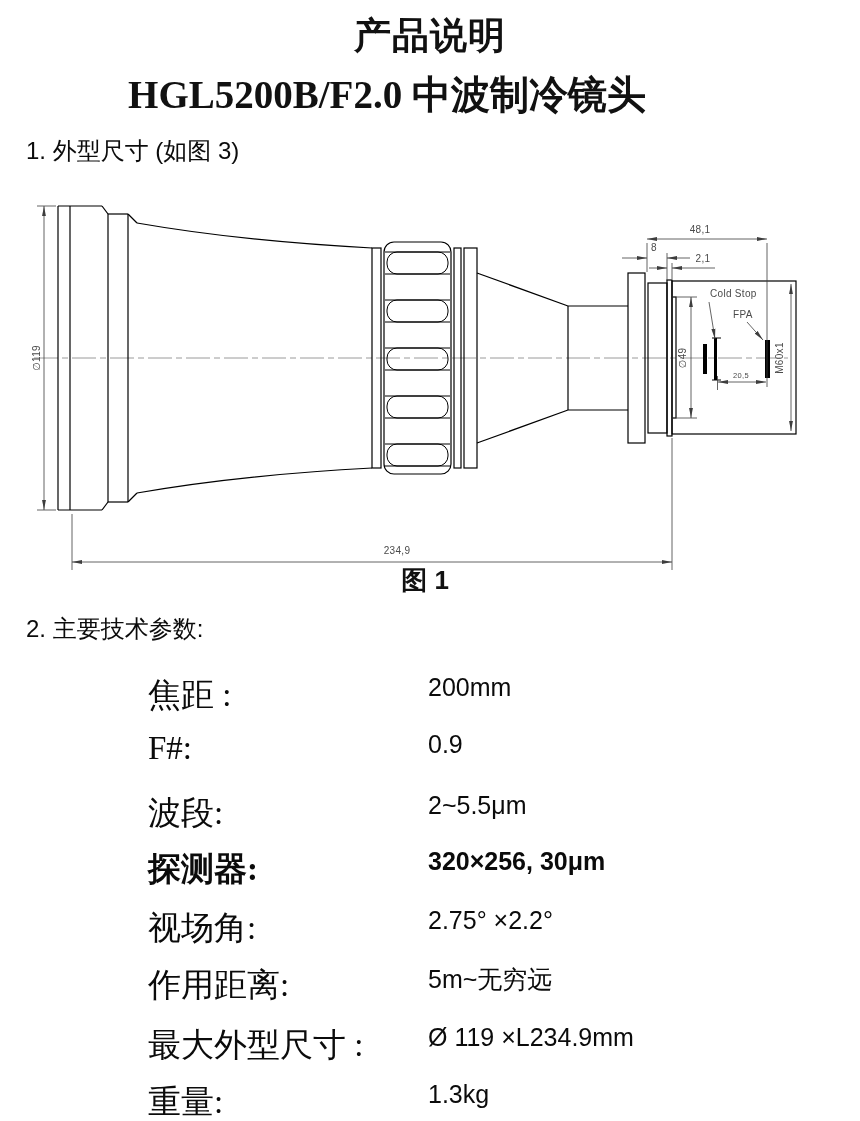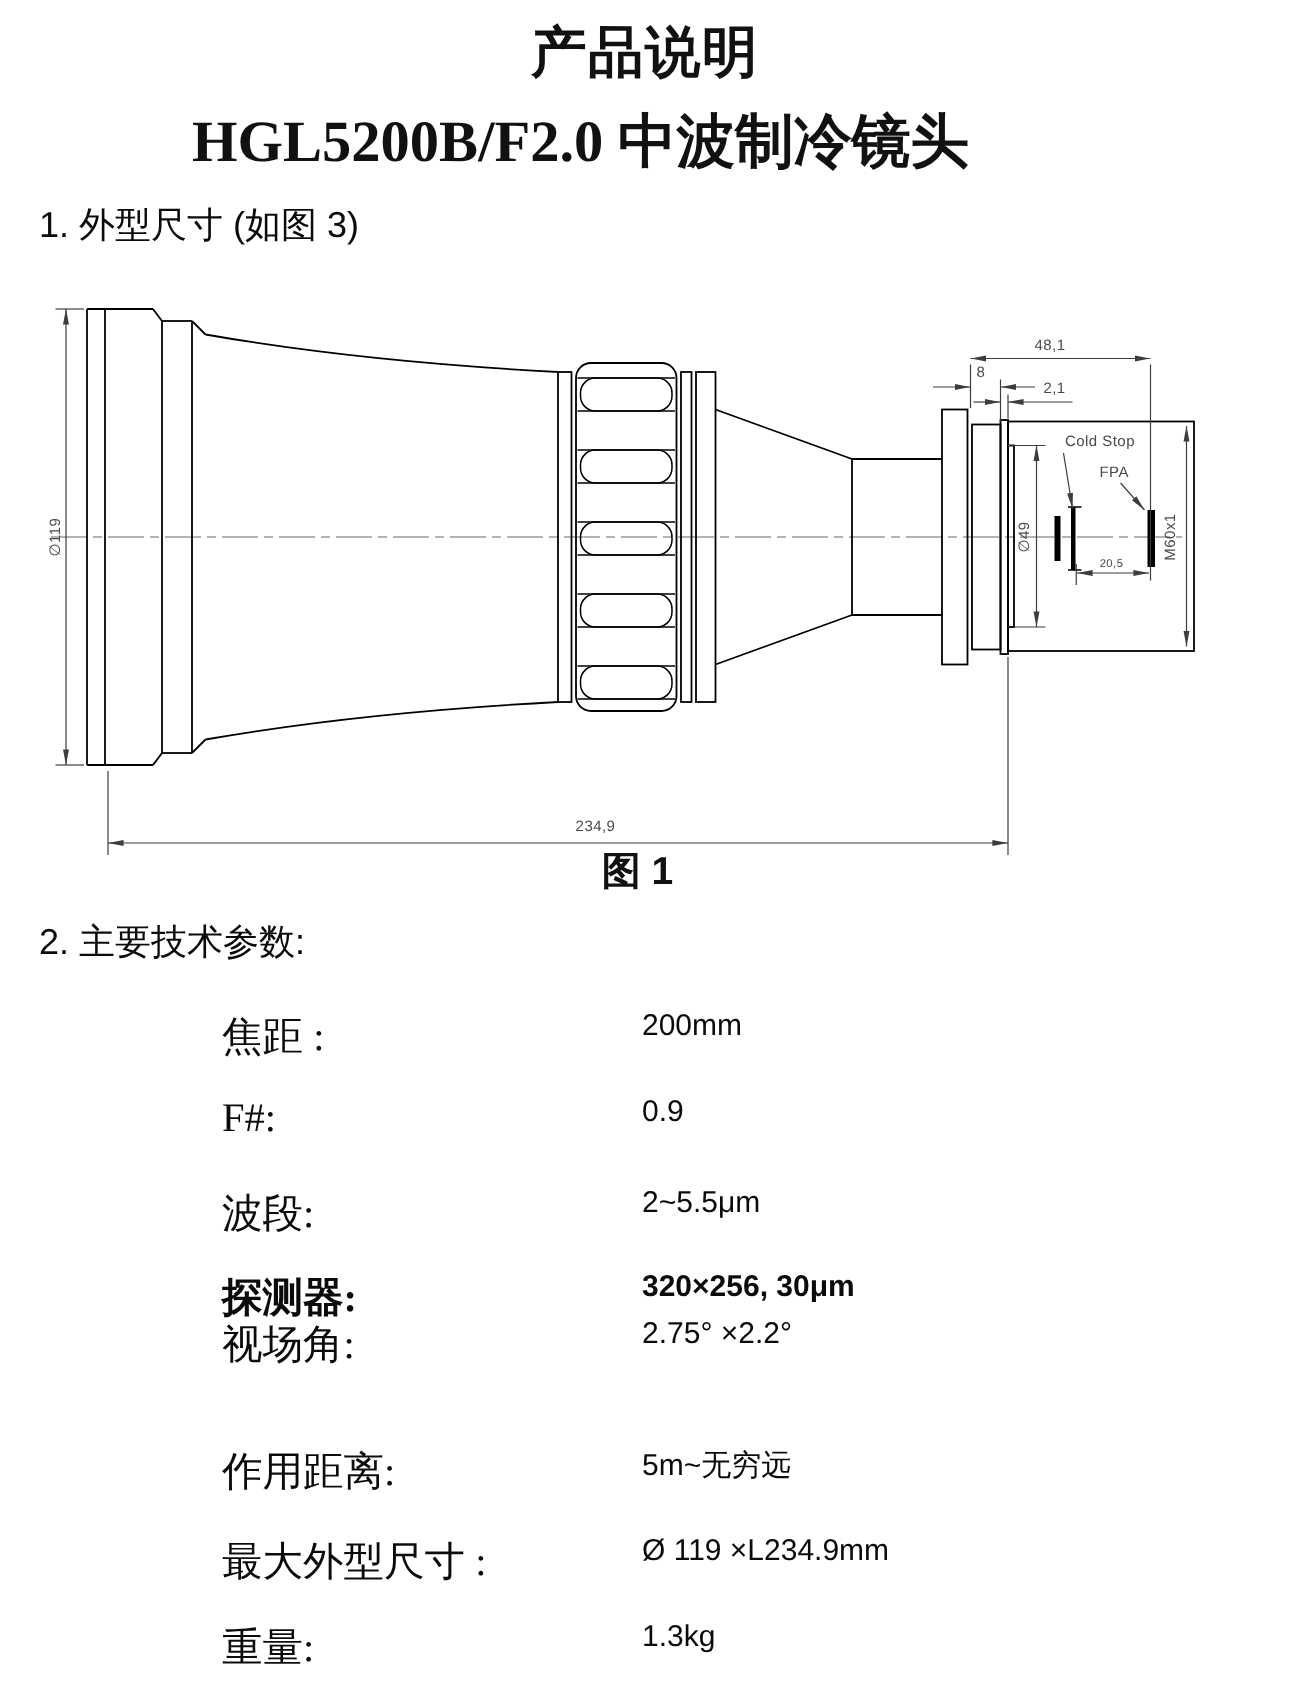--- a/index.html
+++ b/index.html
@@ -23,25 +23,25 @@
     left:26px;font-size:24px;color:#0b0b0b;line-height:1.25;
     font-family:"Liberation Sans","DejaVu Sans",sans-serif;
   }
   .fig-caption{
     top:563px;left:0;width:850px;text-align:center;
     font-size:26px;font-weight:700;
   }
   .drawing-wrap{top:190px;left:0;width:860px;height:400px;}
   .spec-row{position:absolute;left:0;width:860px;height:30px;}
   .spec-label{
-    position:absolute;left:148px;font-size:27px;color:#0b0b0b;
+    position:absolute;left:148px;font-size:33px;color:#0b0b0b;
     font-family:"Liberation Serif","DejaVu Serif",serif;
   }
   .spec-value{
-    position:absolute;left:428px;font-size:20px;color:#0b0b0b;
+    position:absolute;left:428px;font-size:25px;color:#0b0b0b;
     font-family:"Liberation Sans","DejaVu Sans",sans-serif;
   }
   
   .part{stroke:#000;stroke-width:1.2;fill:none;}
   .part-thin{stroke:#000;stroke-width:1;fill:none;}
   .solidbar{fill:#000;stroke:none;}
   .dim{stroke:#3d3d3d;stroke-width:0.8;fill:none;}
   .cl{stroke:#9a9a9a;stroke-width:1;fill:none;stroke-dasharray:24 4 6 4;}
   .dimtext{
     font-family:"Liberation Sans","DejaVu Sans",sans-serif;
@@ -191,21 +191,21 @@
     <div class="spec-value">0.9</div>
   </div>
   <div class="spec-row" style="top:791px;">
     <div class="spec-label">波段:</div>
     <div class="spec-value">2~5.5μm</div>
   </div>
   <div class="spec-row" style="top:847px;font-weight:bold;">
     <div class="spec-label">探测器:</div>
     <div class="spec-value">320×256, 30μm</div>
   </div>
-  <div class="spec-row" style="top:878px;">
+  <div class="spec-row" style="top:906px;">
     <div class="spec-label">视场角:</div>
     <div class="spec-value">2.75° ×2.2°</div>
   </div>
   <div class="spec-row" style="top:963px;">
     <div class="spec-label">作用距离:</div>
     <div class="spec-value">5m~无穷远</div>
   </div>
   <div class="spec-row" style="top:1023px;">
     <div class="spec-label">最大外型尺寸 :</div>
     <div class="spec-value">Ø 119 ×L234.9mm</div>

